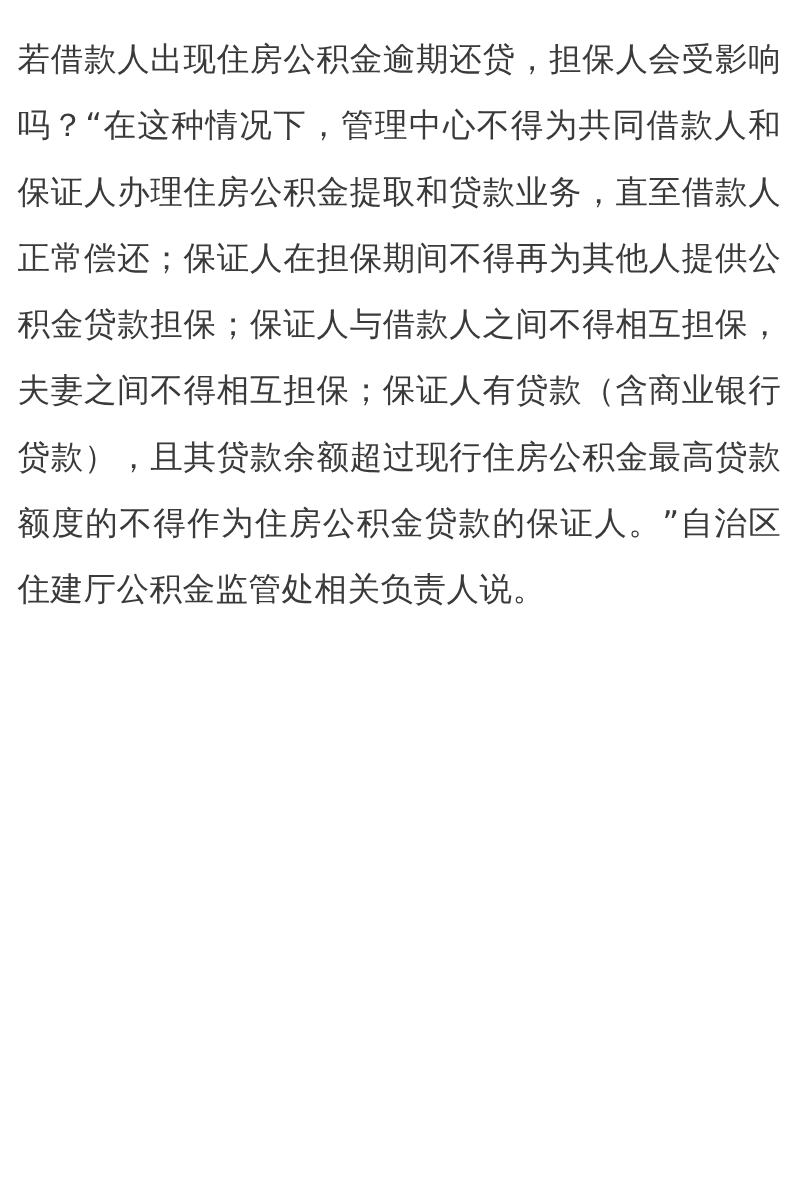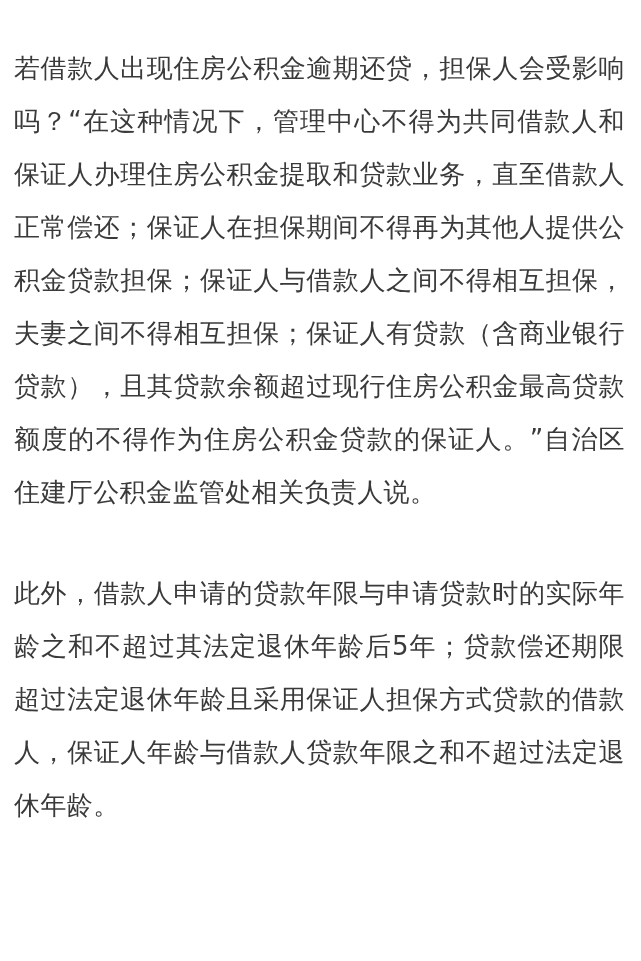--- a/index.html
+++ b/index.html
@@ -11,21 +11,20 @@
     width: 641px;
     height: 961px;
     font-family: "DejaVu Sans", "Liberation Sans", sans-serif;
   }
   .article {
     box-sizing: border-box;
     width: 641px;
     height: 702px;
     padding: 22px 16px 0 14px;
     background: #ffffff;
-    margin-top: 20px;
   }
   .para {
     margin: 0;
     color: #3a3a3a;
     font-size: 26px;
     line-height: 53px;
     letter-spacing: 0.4px;
     text-align: justify;
     text-justify: inter-ideograph;
     word-break: break-all;
@@ -33,14 +32,13 @@
   }
   .para + .para {
     margin-top: 48px;
   }
 </style>
 </head>
 <body>
 
 <div class="article">
   <p class="para">若借款人出现住房公积金逾期还贷，担保人会受影响吗？“在这种情况下，管理中心不得为共同借款人和保证人办理住房公积金提取和贷款业务，直至借款人正常偿还；保证人在担保期间不得再为其他人提供公积金贷款担保；保证人与借款人之间不得相互担保，夫妻之间不得相互担保；保证人有贷款（含商业银行贷款），且其贷款余额超过现行住房公积金最高贷款额度的不得作为住房公积金贷款的保证人。”自治区住建厅公积金监管处相关负责人说。</p>
-  <p class="para">此外，借款人申请的贷款年限与申请贷款时的实际年龄之和不超过其法定退休年龄后5年；贷款偿还期限超过法定退休年龄且采用保证人担保方式贷款的借款人，保证人年龄与借款人贷款年限之和不超过法定退休年龄。</p>
 </div>
 
 </body></html>

